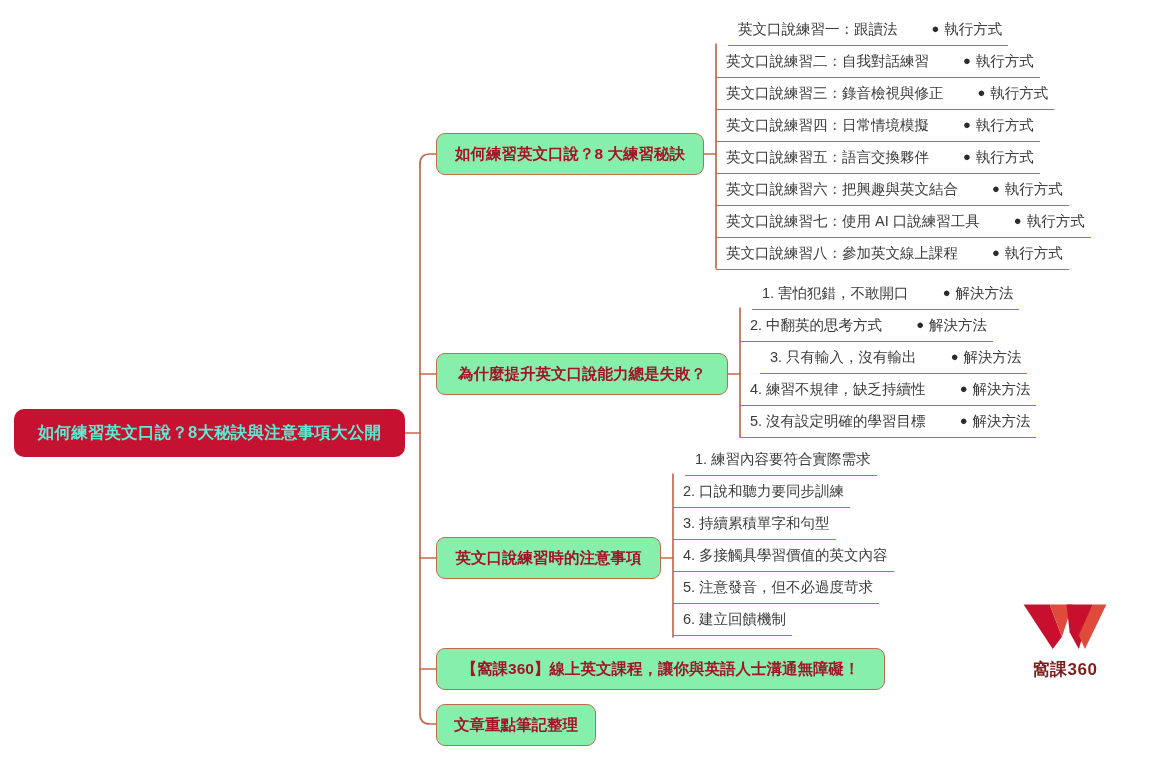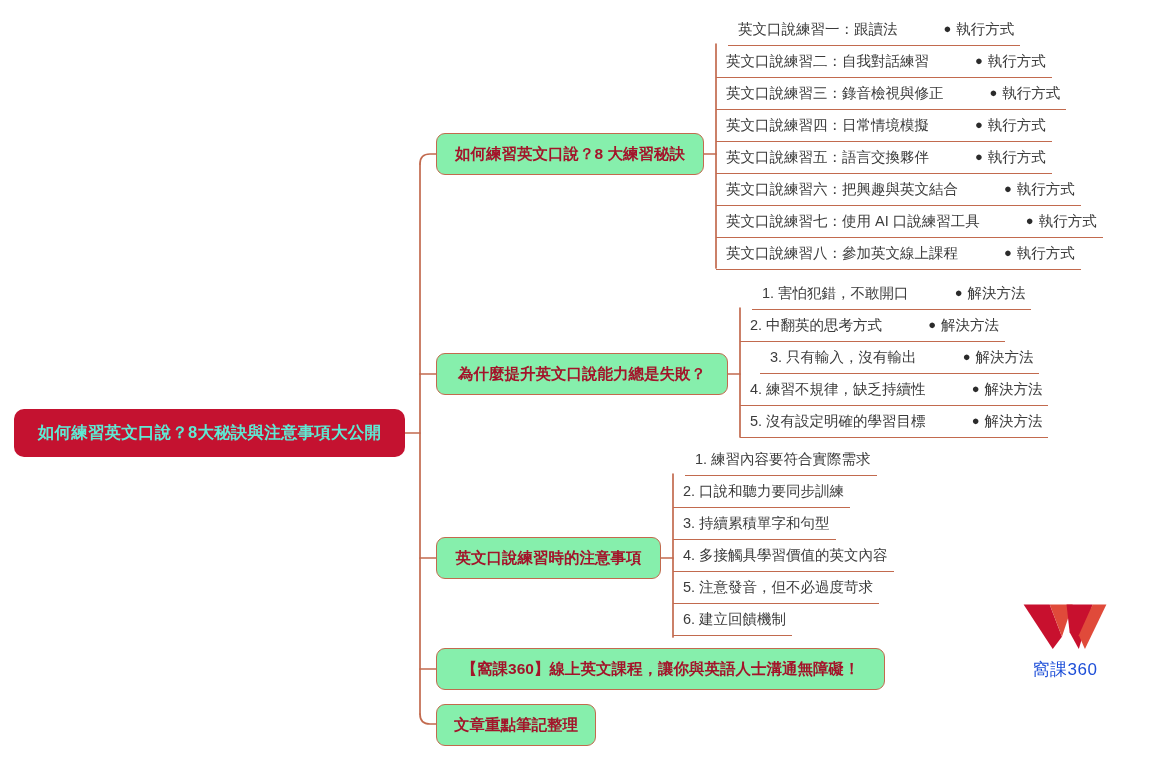--- a/index.html
+++ b/index.html
@@ -79,21 +79,21 @@
     position: absolute;
     box-sizing: border-box;
     color: #3b3b3b;
     font-size: 14.5px;
     white-space: nowrap;
     border-bottom: 1.6px solid #C26A4E;
     padding: 0 6px 3px 10px;
     height: 29px;
     display: flex;
     align-items: center;
-    gap: 12px;
+    gap: 0;
   }
   .leaf .lead {
     display: inline-block;
   }
   .leaf .sub {
     display: inline-block;
     margin-left: 34px;
     white-space: nowrap;
   }
   .leaf .dot {
@@ -118,22 +118,22 @@
     justify-content: flex-start;
   }
   .logo-mark {
     width: 92px;
     height: 56px;
     display: block;
   }
   .logo-text {
     margin-top: 4px;
     font-size: 17px;
-    font-weight: normal;
-    color: #1d4ed8;
+    font-weight: bold;
+    color: #7f1d1d;
     letter-spacing: 0.5px;
     white-space: nowrap;
   }
 </style>
 </head>
 <body>
 
 <div id="map">
 
   <svg id="wires" viewBox="0 0 1149 761" xmlns="http://www.w3.org/2000/svg">

